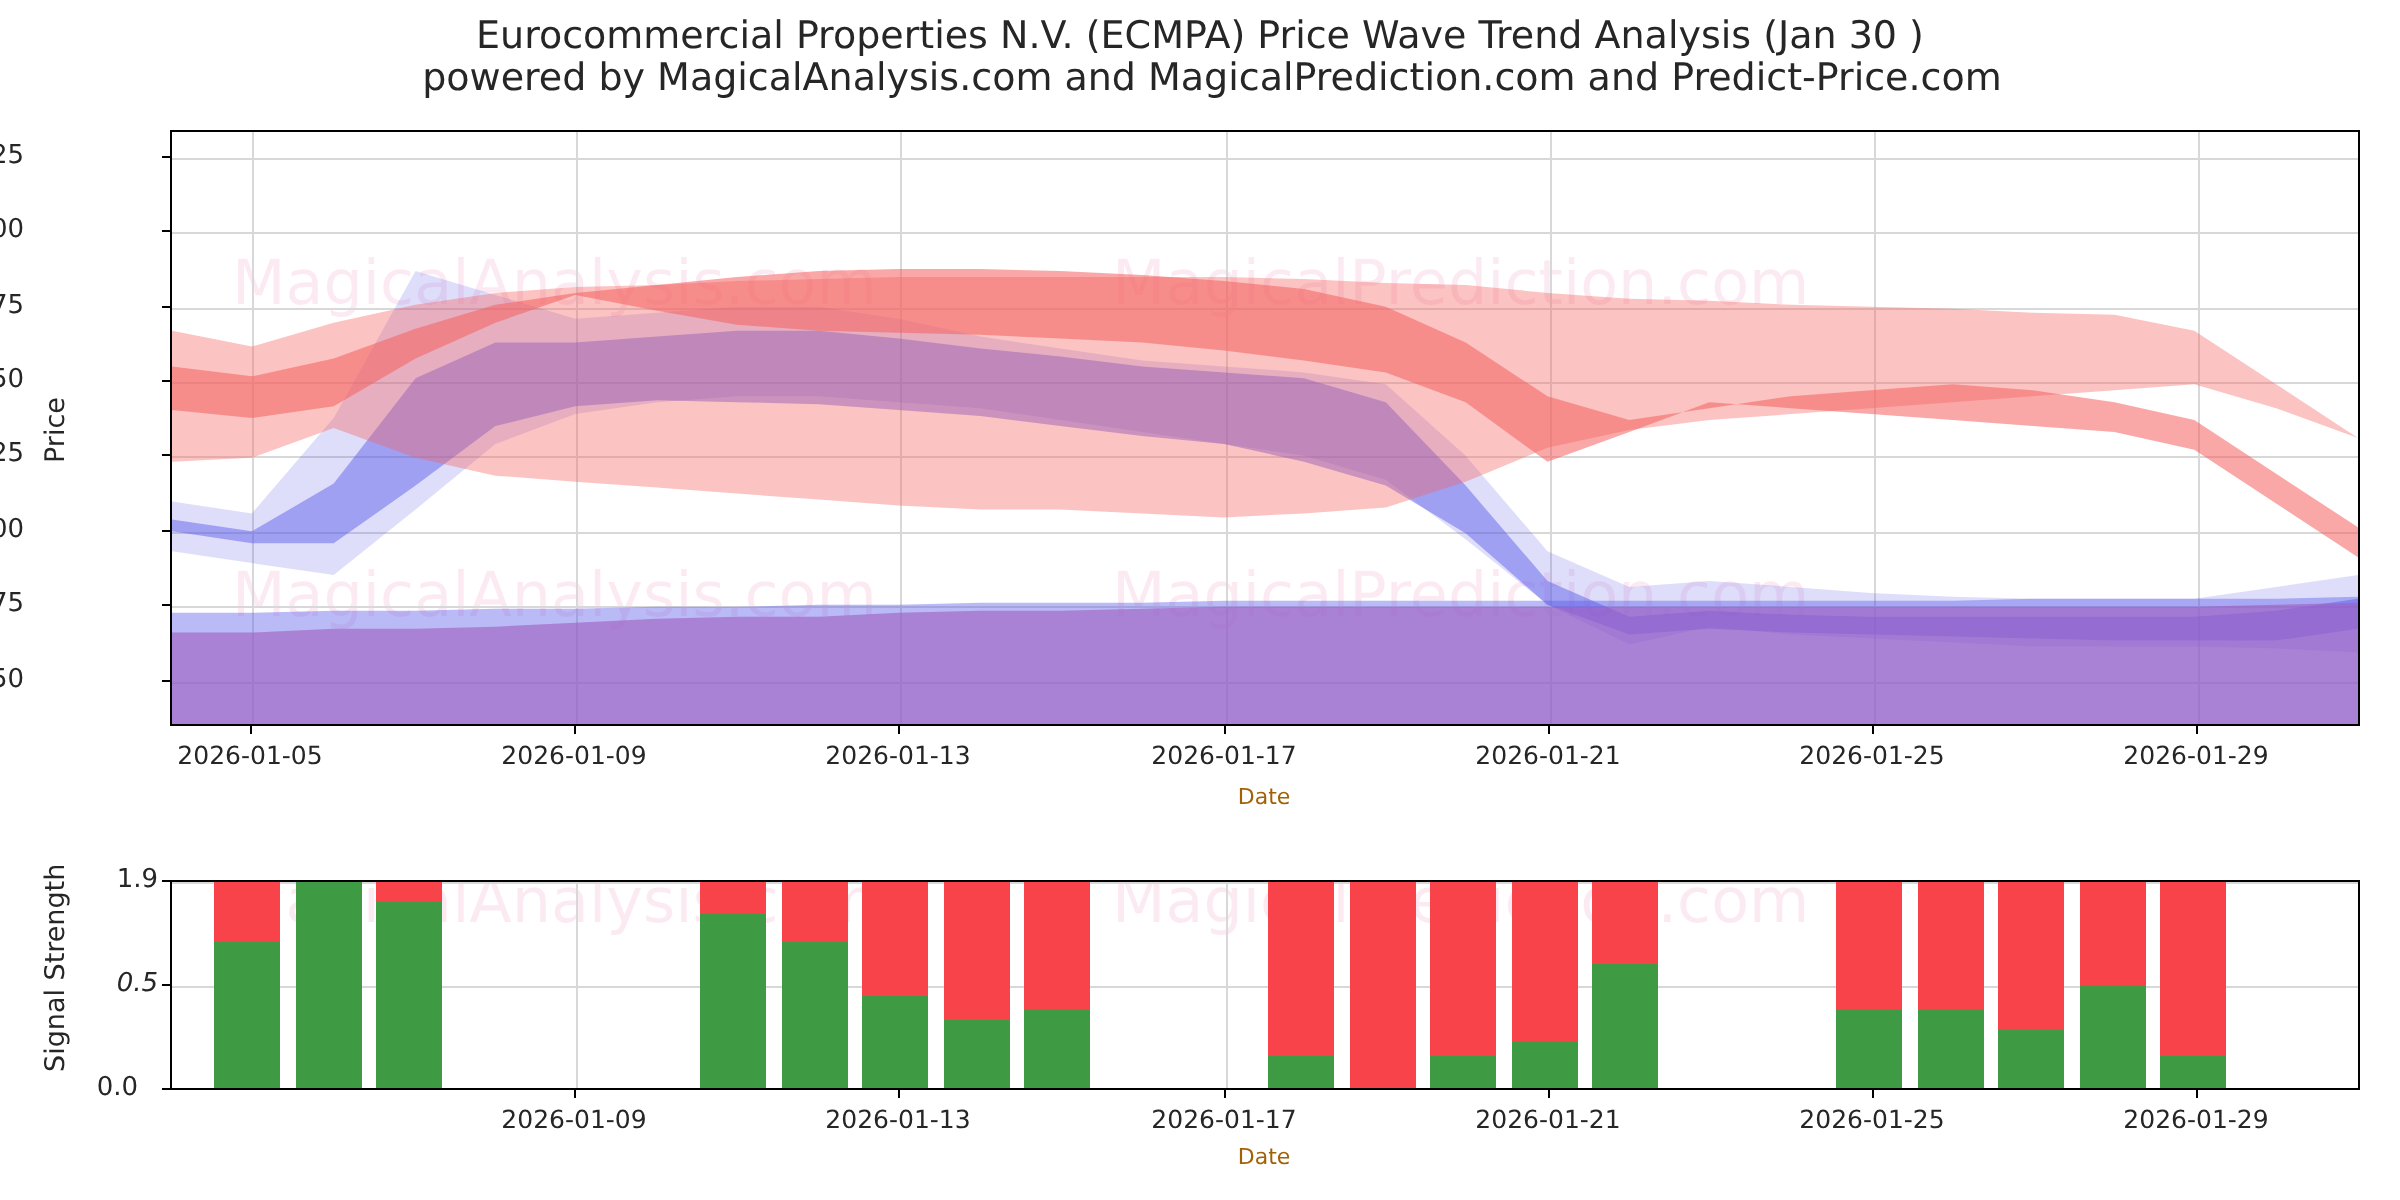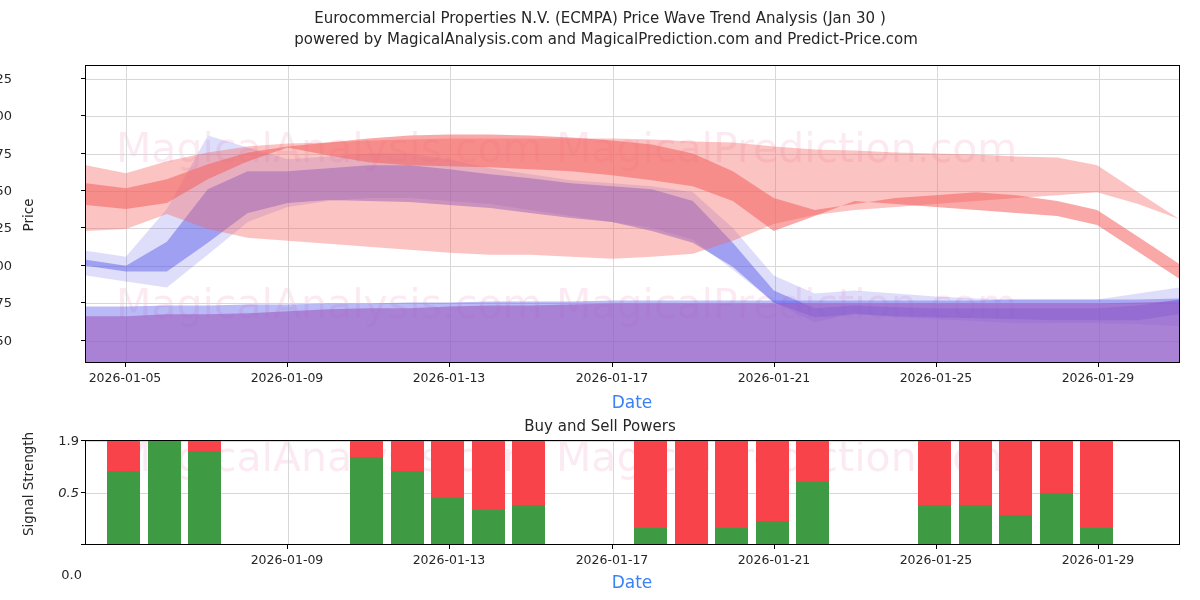--- a/index.html
+++ b/index.html
@@ -2,21 +2,21 @@
 <html><head>
 <meta charset="utf-8">
 <style>
   html,body{margin:0;padding:0;background:#ffffff;}
   body{width:1200px;height:600px;overflow:hidden;
        font-family:"DejaVu Sans","Liberation Sans",sans-serif;color:#262626;}
   .page{position:relative;width:1200px;height:600px;}
 
   
   .fig-title{position:absolute;left:0;top:8px;width:1200px;text-align:center;
-             font-size:15px;line-height:21px;color:#262626;}
+             font-size:19px;line-height:21px;color:#262626;}
   .fig-title .l2{display:block;margin-left:12px;}
 
   .sub-title{position:absolute;left:0;top:417px;width:1200px;text-align:center;
              font-size:15px;line-height:19px;color:#262626;}
 
   
   .axes{position:absolute;box-sizing:border-box;border:1.3px solid #000;background:#fff;}
 
   #ax-main{left:85px;top:65px;width:1095px;height:298px;}
   #ax-sig {left:85px;top:440px;width:1095px;height:105px;}
@@ -34,25 +34,25 @@
              white-space:nowrap;transform:translateY(-50%);width:44px;}
   .xtick{position:absolute;font-size:12.5px;color:#262626;white-space:nowrap;
          transform:translateX(-50%);}
   .tickmark{position:absolute;background:#000;}
   .tickmark.y{width:4px;height:1.2px;}
   .tickmark.x{height:4px;width:1.2px;}
 
   
   .ylabel{position:absolute;font-size:13.5px;color:#262626;
           transform-origin:50% 50%;transform:rotate(-90deg);white-space:nowrap;}
-  .xlabel{position:absolute;font-size:17px;color:#3b82f6;text-align:right;
+  .xlabel{position:absolute;font-size:11px;color:#a16207;text-align:right;
           white-space:nowrap;transform:translateX(-50%);}
 
   
-  .wm{position:absolute;font-size:41px;color:#ec4899;opacity:.11;
+  .wm{position:absolute;font-size:31px;color:#ec4899;opacity:.11;
       white-space:nowrap;pointer-events:none;font-family:"DejaVu Sans",sans-serif;}
 
   
   svg.bands{position:absolute;left:0;top:0;width:100%;height:100%;display:block;}
 
   
   .bar{position:absolute;bottom:0;}
   .bar .red{position:absolute;left:0;right:0;top:0;background:#f9434a;}
   .bar .grn{position:absolute;left:0;right:0;bottom:0;background:#3f9b43;}
 </style>
@@ -166,21 +166,20 @@
   <div class="xtick" style="left:125px;top:370px;">2026-01-05</div>
   <div class="xtick" style="left:287px;top:370px;">2026-01-09</div>
   <div class="xtick" style="left:449px;top:370px;">2026-01-13</div>
   <div class="xtick" style="left:612px;top:370px;">2026-01-17</div>
   <div class="xtick" style="left:774px;top:370px;">2026-01-21</div>
   <div class="xtick" style="left:936px;top:370px;">2026-01-25</div>
   <div class="xtick" style="left:1098px;top:370px;">2026-01-29</div>
 
   <div class="xlabel" style="left:632px;top:392px;">Date</div>
 
-  <div class="sub-title">Buy and Sell Powers</div>
 
   <div class="axes" id="ax-sig">
     <div class="clip">
 
       <div class="wm" style="left:30px;top:-8px;">MagicalAnalysis.com</div>
       <div class="wm" style="left:470px;top:-8px;">MagicalPrediction.com</div>
 
       <div class="gridline h" style="top:0px;"></div>
       <div class="gridline h" style="top:52px;"></div>
 
@@ -261,21 +260,21 @@
         </div>
       <div class="bar" style="left:994px;width:33px;height:100%;">
           <div class="red" style="height: 84%; background: rgb(249, 67, 74);"></div>
           <div class="grn" style="height: 16%; background: rgb(63, 155, 67);"></div>
         </div>
     </div>
   </div>
 
   <div class="ytick-sig" style="left:35px;top:440px;">1.9</div>
   <div class="ytick-sig" style="left:35px;top:492px;font-style:italic;">0.5</div>
-  <div class="ytick-sig" style="left:38px;top:544px;margin-top:30px;">0.0</div>
+  <div class="ytick-sig" style="left:25px;top:544px;">0.0</div>
 
   <div class="tickmark y" style="left:81px;top:440px;"></div>
   <div class="tickmark y" style="left:81px;top:492px;"></div>
   <div class="tickmark y" style="left:81px;top:544px;"></div>
 
   <div class="ylabel" style="left:-8px;top:492px;width:72px;text-align:center;">Signal Strength</div>
 
   <div class="tickmark x" style="left:287px;top:545px;"></div>
   <div class="tickmark x" style="left:449px;top:545px;"></div>
   <div class="tickmark x" style="left:612px;top:545px;"></div>

